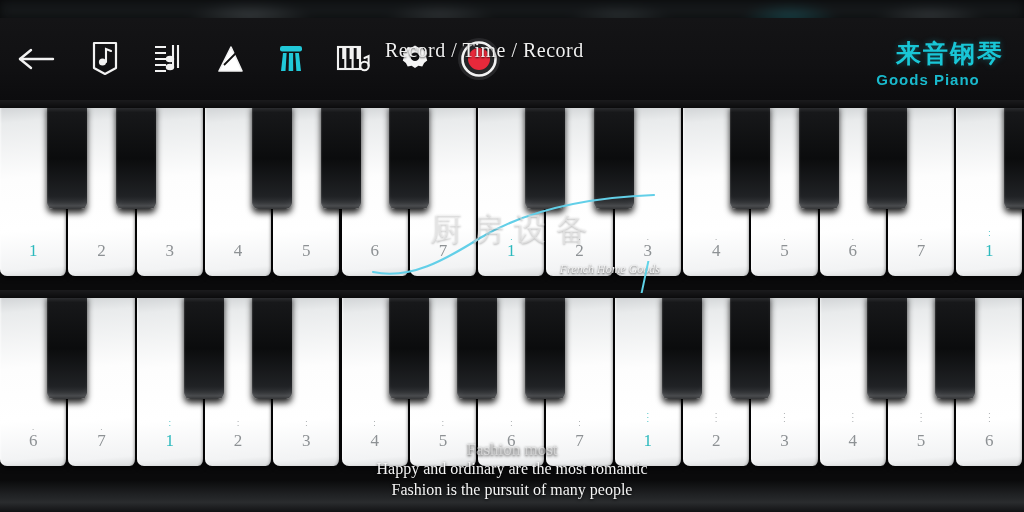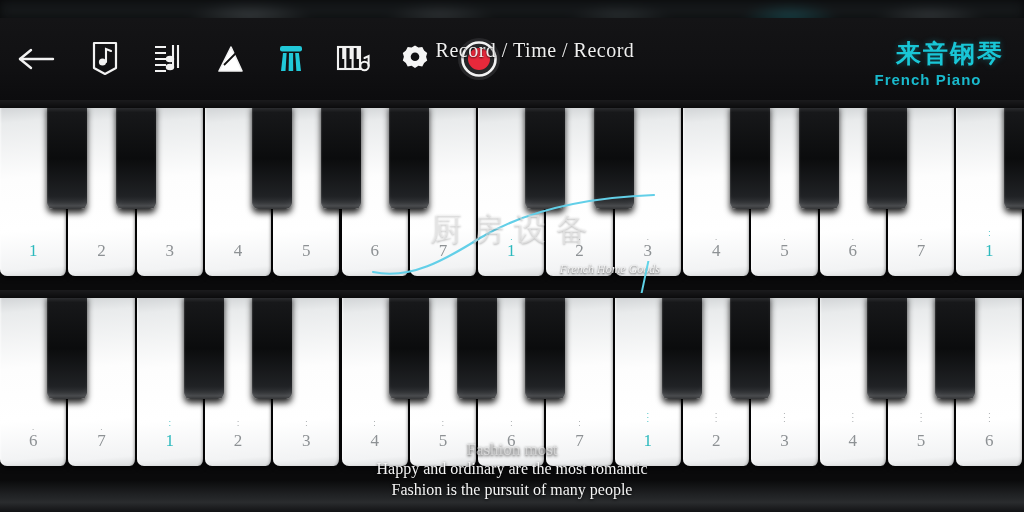--- a/index.html
+++ b/index.html
@@ -21,21 +21,21 @@
 
   
   .topbar{position:absolute;left:0;top:18px;width:1024px;height:82px;
     background:linear-gradient(180deg,#141416 0%,#111113 55%,#0c0c0e 100%);
     z-index:3;}
   .icons{position:absolute;left:0;top:0;height:82px;display:flex;align-items:center;}
   .ibtn{width:62px;height:62px;display:flex;align-items:center;justify-content:center;
         cursor:pointer;}
   .ibtn svg{display:block;}
 
-  .rectext{position:absolute;left:385px;top:21px;width:300px;text-align:center;
+  .rectext{position:absolute;left:385px;top:21px;width:300px;text-align:left;
     font-family:"Liberation Serif", serif;font-size:20px;color:#efefef;
     letter-spacing:.5px;z-index:4;pointer-events:none;white-space:nowrap;
     text-shadow:0 1px 2px rgba(0,0,0,.8);}
 
   .brand{position:absolute;right:20px;top:22px;text-align:center;z-index:4;}
   .brand .cn{font-size:25px;font-weight:bold;color:#19c6d6;letter-spacing:2px;
      line-height:28px;text-shadow:0 0 6px rgba(25,198,214,.35);
      font-family:"DejaVu Sans", sans-serif;margin-left:44px;}
   .brand .en{font-size:15px;font-weight:bold;color:#19b9cc;letter-spacing:1px;
      line-height:20px;margin-top:2px;}
@@ -182,21 +182,21 @@
           <circle cx="23" cy="23" r="11" fill="#e8293b"></circle>
         </svg>
       </div>
 
     </div>
 
     <div class="rectext">Record / Time / Record</div>
 
     <div class="brand">
       <div class="cn">来音钢琴</div>
-      <div class="en">French Piano</div>
+      <div class="en">Goods Piano</div>
     </div>
   </div>
 
   <div class="kbwrap" id="kb-upper">
     <div class="kb" id="kb-upper-inner">
         <div class="rail"></div>
         <div class="wkey" style="left: 0px; width: 68.3px;">
           <div class="wlabel hl">1</div>
         </div>
         <div class="wkey" style="left: 68.3px; width: 68.3px;">

